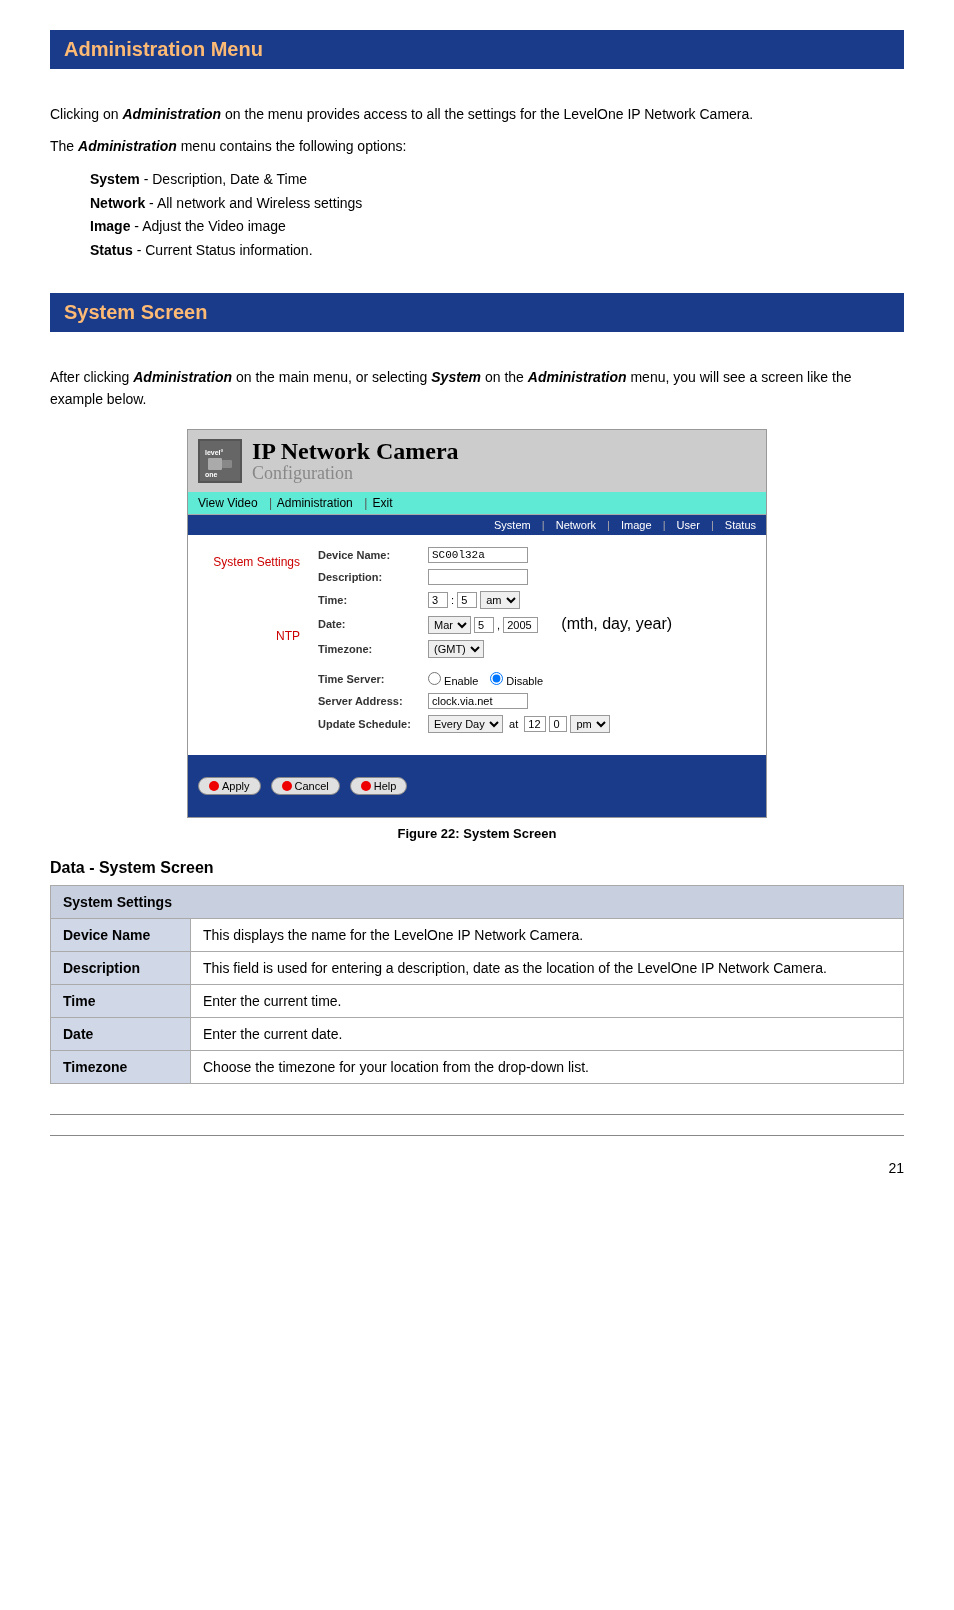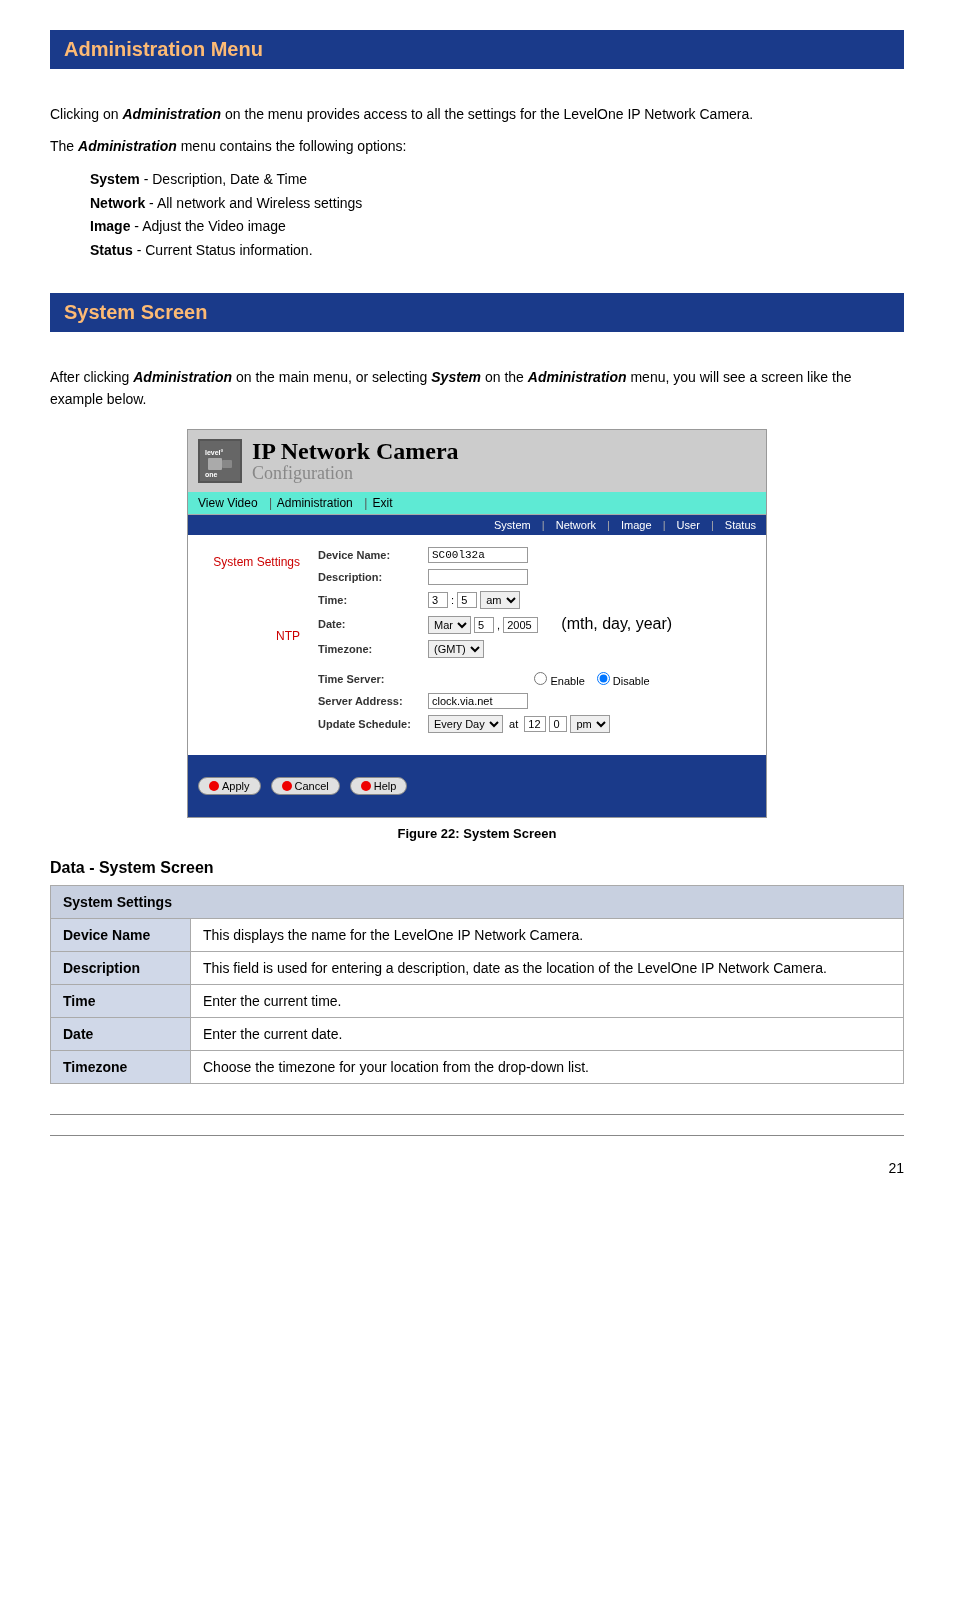--- a/index.html
+++ b/index.html
@@ -174,21 +174,20 @@
       padding: 1px;
     }
     .camera-form-row-sep {
       height: 8px;
     }
     .camera-radio {
       font-size: 11px;
       display: flex;
       gap: 12px;
       align-items: center;
-      justify-content: center;
     }
     .camera-radio label {
       font-size: 11px;
     }
 
     .camera-footer {
       background: #1a3a8a;
       padding: 22px 10px;
       display: flex;
       gap: 10px;

